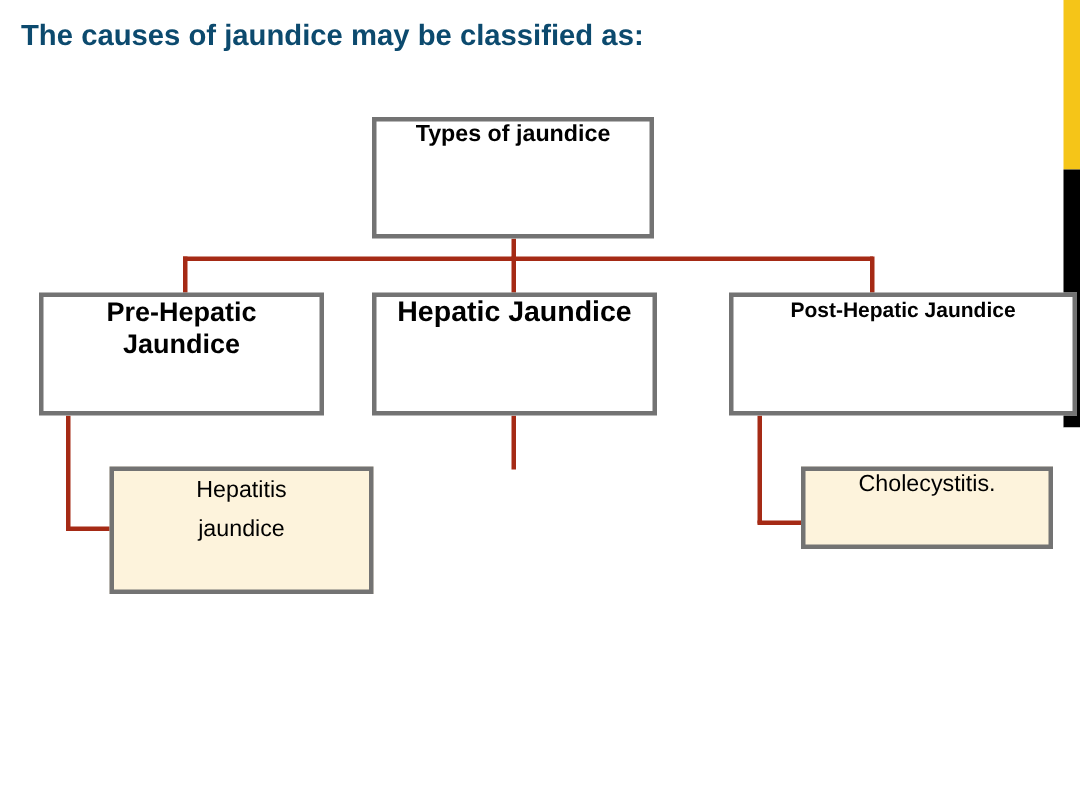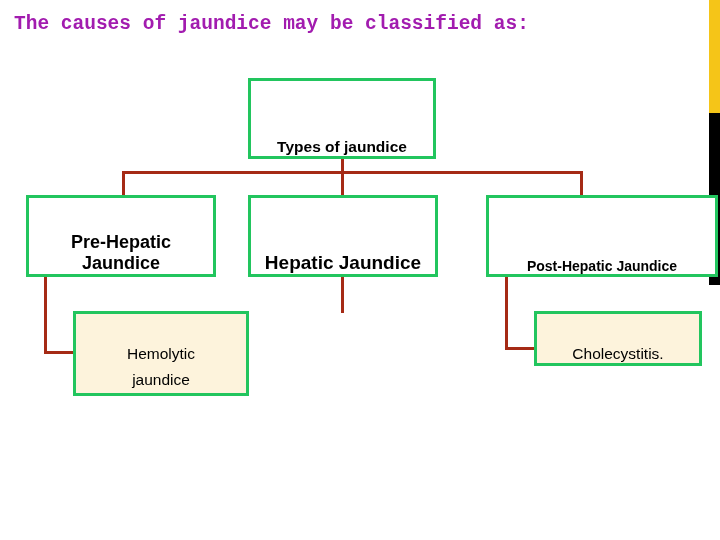--- a/index.html
+++ b/index.html
@@ -47,33 +47,32 @@
     background: #ffffff;
   }
 
   .title {
     position: absolute;
     left: 14px;
     top: 12px;
     width: 640px;
     font-size: 19.5px;
     font-weight: bold;
-    color: #a21caf;
+    color: #0c4a6e;
     line-height: 24px;
     white-space: nowrap;
-    font-family: Liberation Mono, monospace;
   }
 
   .node {
     position: absolute;
     box-sizing: border-box;
-    border: 3px solid #22c55e;
+    border: 3px solid #737373;
     background: #fdf3dc;
     display: flex;
-    align-items: flex-end;
+    align-items: flex-start;
     justify-content: center;
     text-align: center;
     color: #000000;
   }
   .node.plain {
     background: #ffffff;
   }
   .node .txt {
     display: block;
     width: 100%;
@@ -179,21 +178,21 @@
   <div class="node plain" id="node-hep">
     <span class="txt">Hepatic Jaundice</span>
   </div>
 
   <div class="node plain" id="node-post">
     <span class="txt">Post-Hepatic Jaundice</span>
   </div>
 
   <div class="node" id="node-hemolytic">
     <span class="txt">
-      <span class="line">Hemolytic</span>
+      <span class="line">Hepatitis</span>
       <span class="line">jaundice</span>
     </span>
   </div>
 
 
   <div class="node" id="node-chole">
     <span class="txt">
       <span class="line">Cholecystitis.</span>
     </span>
   </div>

